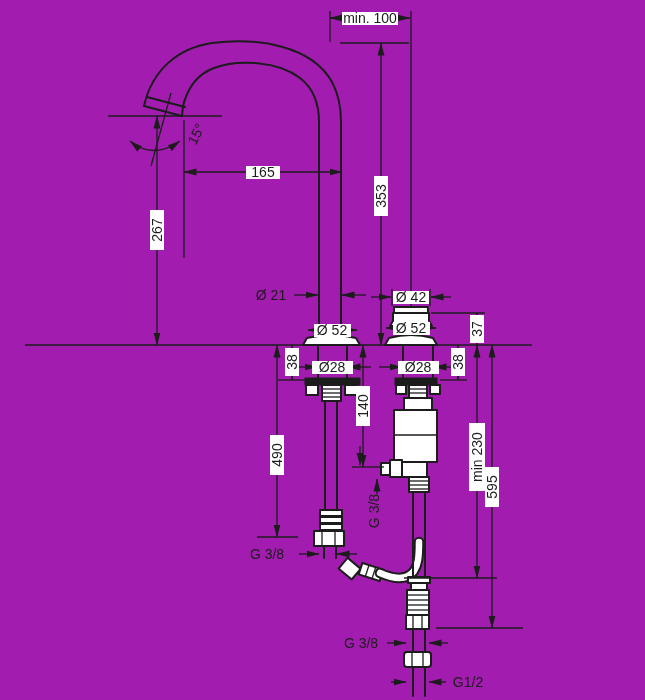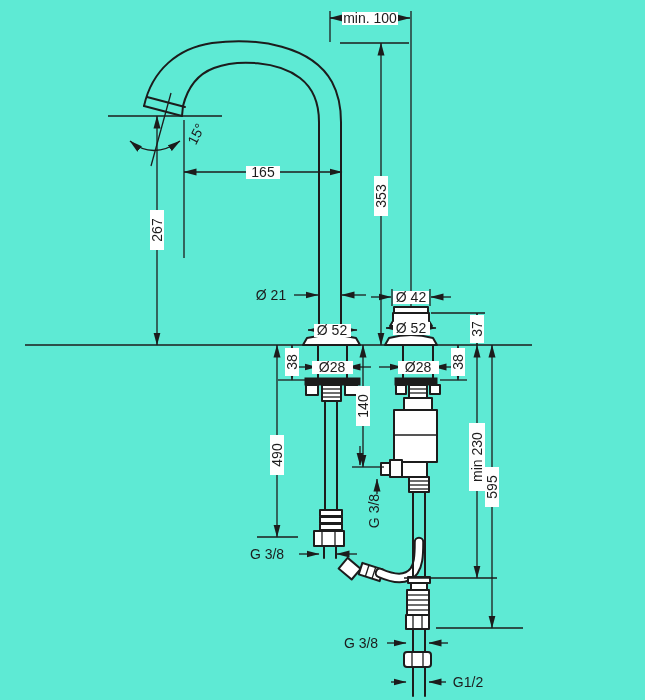--- a/index.html
+++ b/index.html
@@ -1,16 +1,16 @@
 <!DOCTYPE html>
 <html><head>
 <meta charset="utf-8">
 <style>
   html,body{margin:0;padding:0;background:#ffffff;}
-  .stage{position:relative;width:645px;height:700px;background:#5eead4;overflow:hidden;text-decoration:underline;}
+  .stage{position:relative;width:645px;height:700px;background:#a21caf;overflow:hidden;text-decoration:underline;}
   svg{position:absolute;left:0;top:0;}
   svg text{font-family:"Liberation Sans",sans-serif;font-size:14px;fill:#1c1c1c;}
   .obj{fill:none;stroke:#1c1c1c;stroke-width:2;stroke-linejoin:round;stroke-linecap:round;}
   .objw{fill:#ffffff;stroke:#1c1c1c;stroke-width:2;stroke-linejoin:round;}
   .objf{fill:#1c1c1c;stroke:#1c1c1c;stroke-width:1;}
   .dim{fill:none;stroke:#1c1c1c;stroke-width:1.3;}
   .thin{fill:none;stroke:#1c1c1c;stroke-width:1.3;}
   .bg{fill:#ffffff;stroke:none;}
 </style>
 </head>

